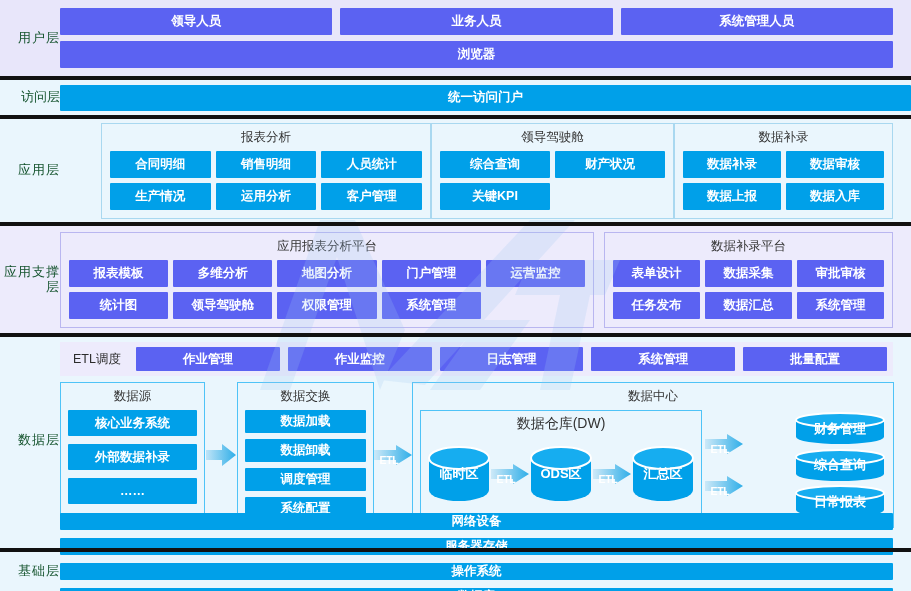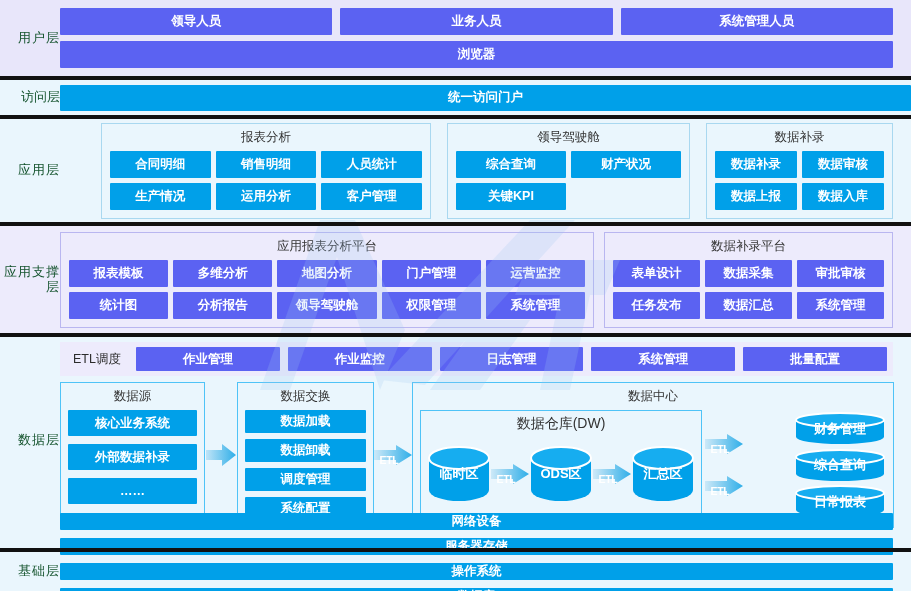--- a/index.html
+++ b/index.html
@@ -58,21 +58,21 @@
   #user-layer .r1 .chip { flex:1; height:27px; }
   #user-layer .r2 .chip { width:100%; height:27px; }
 
   
   #access-layer { top:80px; height:35px; background:#EAF6FD; }
   #access-layer .chip { width:100%; height:26px; margin-right:18px; }
   #access-layer .row-label { letter-spacing:0; }
 
   
   #app-layer { top:119px; height:103px; background:#EAF6FD; }
-  #app-layer .groups { display:flex; gap:16px; width:100%; padding-right:18px;padding-left:41px; }
+  #app-layer .groups { display:flex; gap:0; width:100%; padding-right:18px;padding-left:41px; }
   .group-box {
     border:1px solid #A9D8F0;
     background:transparent;
     padding:5px 8px 8px 8px;
     display:flex; flex-direction:column;
   }
   .group-title { text-align:center; font-size:12.5px; color:#333; margin-bottom:5px; }
   .grid { display:grid; gap:5px; }
   .grid .chip { height:27px; }
 
@@ -230,21 +230,20 @@
 
         <div class="group-box g-platform">
           <div class="group-title">应用报表分析平台</div>
           <div class="grid">
             <div class="chip purple">报表模板</div>
             <div class="chip purple">多维分析</div>
             <div class="chip purple">地图分析</div>
             <div class="chip purple">门户管理</div>
             <div class="chip purple">运营监控</div>
             <div class="chip purple">统计图</div>
-            <div class="chip purple">分析报告</div>
             <div class="chip purple">领导驾驶舱</div>
             <div class="chip purple">权限管理</div>
             <div class="chip purple">系统管理</div>
           </div>
         </div>
 
         <div class="group-box g-entry">
           <div class="group-title">数据补录平台</div>
           <div class="grid">
             <div class="chip purple">表单设计</div>

